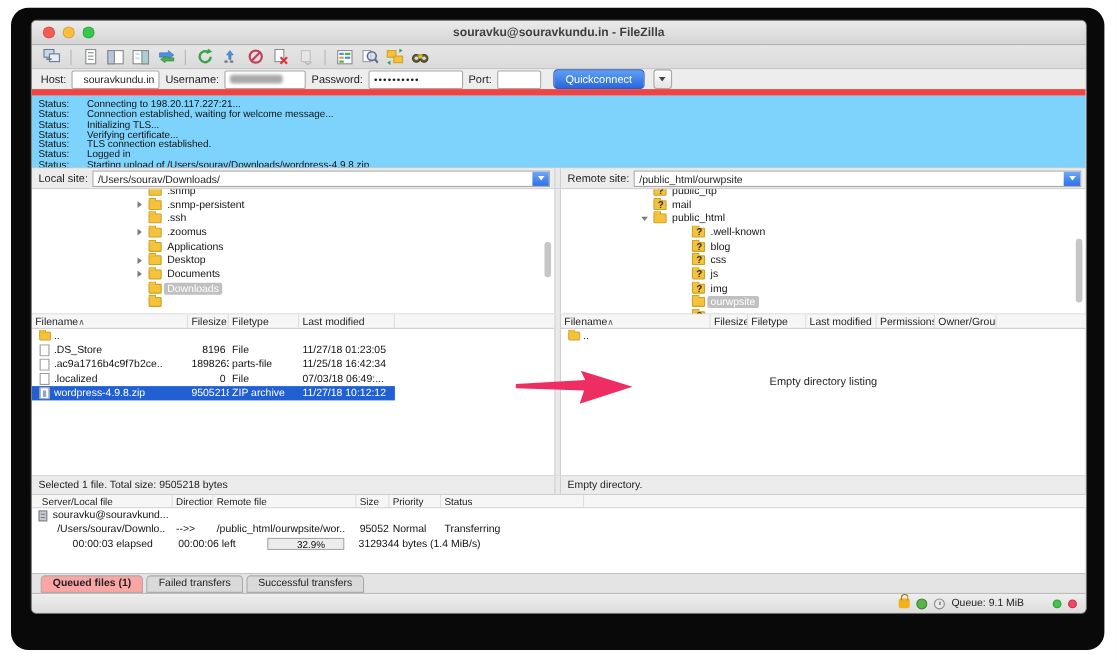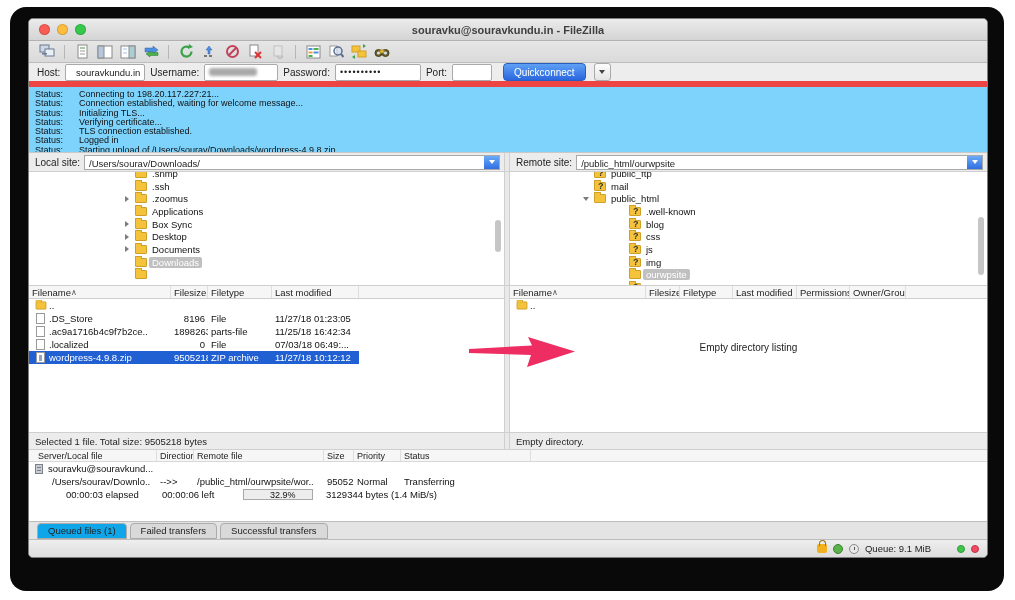--- a/index.html
+++ b/index.html
@@ -108,21 +108,21 @@
   .server-ic::after { content:""; position:absolute; left:1px; top:2px; width:4px; height:1px; background:#7c8188; box-shadow:0 3px 0 #7c8188; }
   .qindent { width:14px; flex:none; }
   .pbar { width:70px; height:11px; border:1px solid #a8a8a8; background:#ededed; position:relative; flex:none; margin-right:10px; }
   .pfill { height:100%; background:linear-gradient(#8ae06f,#3db52c); }
   .plabel { position:absolute; left:26px; top:0; font-size:9px; color:#111; line-height:11px; }
 
   
   .tabs { height:17px; flex:none; background:#e4e4e4; display:flex; align-items:flex-start; padding:1px 0 0 8px; }
   .tab { font-size:9.5px; color:#222; padding:1px 10px 2px; background:#d9d9d9; border:1px solid #ababab;
     border-radius:4px 4px 0 0; margin-right:3px; white-space:nowrap; }
-  .tab.active { background:#0ea5e9; font-weight:normal; }
+  .tab.active { background:#fca5a5; font-weight:bold; }
 
   
   .statusbar { height:18px; flex:none; background:linear-gradient(#eeeeee,#dddddd); border-top:1px solid #bcbcbc;
     display:flex; align-items:center; justify-content:flex-end; padding:0 8px; gap:6px; font-size:9.5px; color:#222; }
   .sb-lock { width:10px; height:9px; background:#f2b11d; border-radius:2px; position:relative; }
   .sb-lock::before { content:""; position:absolute; left:2px; top:-4px; width:5px; height:5px; border:1.5px solid #9a7413; border-bottom:none; border-radius:4px 4px 0 0; }
   .sb-badge { width:10px; height:10px; border-radius:50%; background:#59b24a; border:1px solid #3c8431; }
   .sb-clock { width:10px; height:10px; border-radius:50%; background:#e9e9e9; border:1px solid #8b8b8b; position:relative; }
   .sb-clock::after { content:""; position:absolute; left:4px; top:2px; width:1px; height:3px; background:#555; }
   .dot { width:8px; height:8px; border-radius:50%; }
@@ -333,42 +333,42 @@
 
     <div class="trees split">
       <div class="sp-left tree tree-local">
         <div class="tree-inner">
           <div class="tree-row">
               <span class="slot"></span>
               <span class="fold"></span>
               <span class="tree-label">.snmp</span>
             </div>
           <div class="tree-row">
-              <span class="slot"></span>
-              <span class="fold"></span>
-              <span class="tree-label">.ssh</span>
-            </div>
-          <div class="tree-row">
               <span class="slot">
                 <span class="disc-r"></span>
               </span>
               <span class="fold"></span>
-              <span class="tree-label">.zoomus</span>
-            </div>
-          <div class="tree-row">
-              <span class="slot"></span>
-              <span class="fold"></span>
-              <span class="tree-label">Applications</span>
+              <span class="tree-label">.snmp-persistent</span>
+            </div>
+          <div class="tree-row">
+              <span class="slot"></span>
+              <span class="fold"></span>
+              <span class="tree-label">.ssh</span>
             </div>
           <div class="tree-row">
               <span class="slot">
                 <span class="disc-r"></span>
               </span>
               <span class="fold"></span>
-              <span class="tree-label">Box Sync</span>
+              <span class="tree-label">.zoomus</span>
+            </div>
+          <div class="tree-row">
+              <span class="slot"></span>
+              <span class="fold"></span>
+              <span class="tree-label">Applications</span>
             </div>
           <div class="tree-row">
               <span class="slot">
                 <span class="disc-r"></span>
               </span>
               <span class="fold"></span>
               <span class="tree-label">Desktop</span>
             </div>
           <div class="tree-row">
               <span class="slot">

